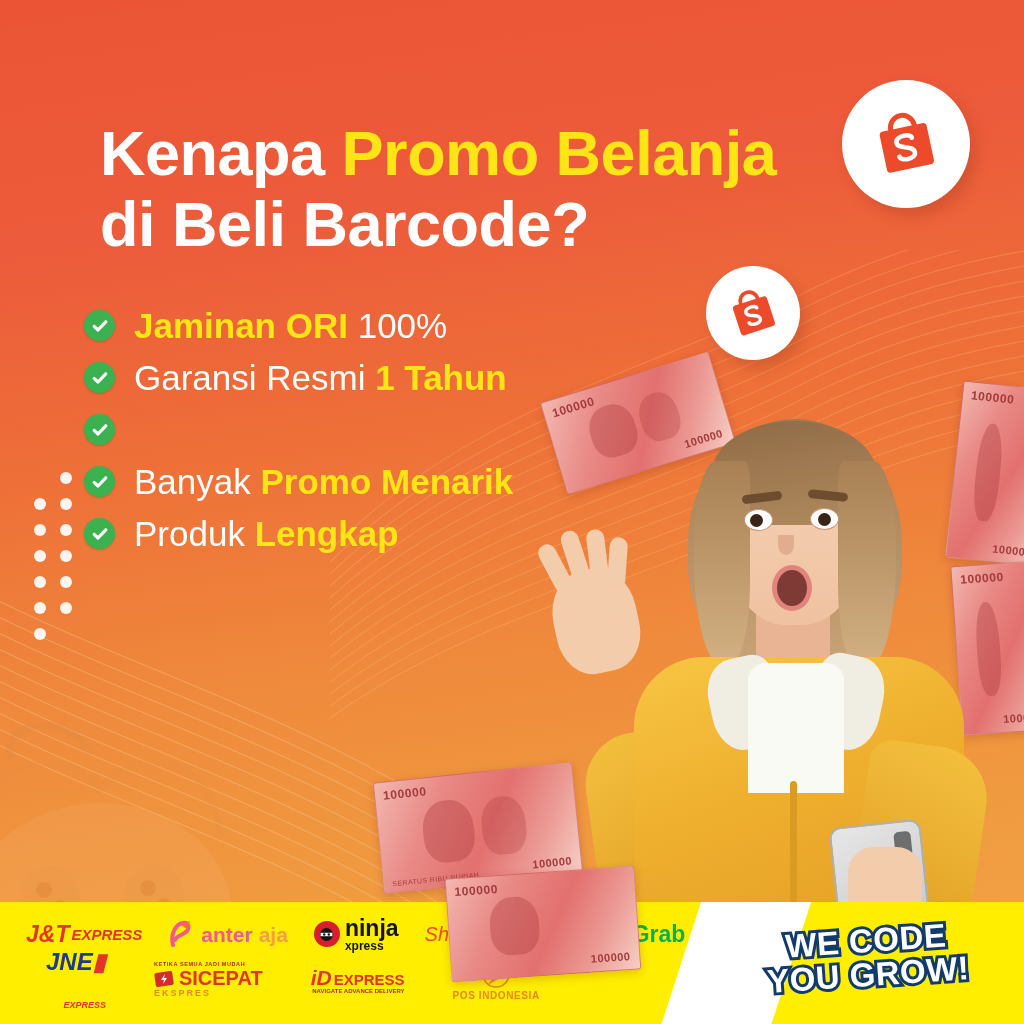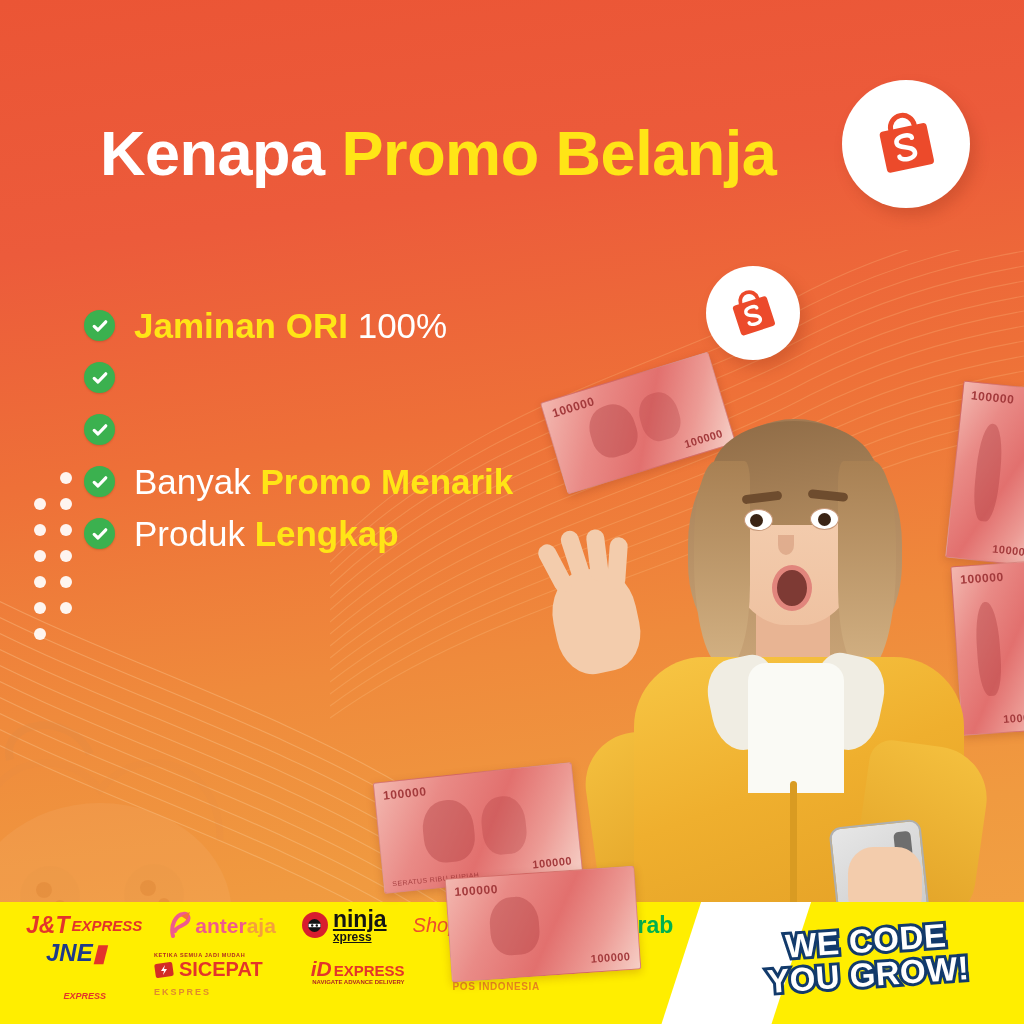--- a/index.html
+++ b/index.html
@@ -236,49 +236,49 @@
     background:#FFEE00;
     overflow:hidden;
   }
   .footer-split {
     position:absolute; left:680px; top:-20px;
     width:110px; height:170px;
     background:#FFFFFF;
     transform:skewX(-18deg);
   }
   .courier-grid {
-    position:absolute; left:22px; top:0;
+    position:absolute; left:22px; top:9px;
     width:690px;
   }
   .courier-row { display:flex; align-items:center; height:46px; }
   .courier-row.r1 { padding-left:4px; gap:26px; }
   .courier-row.r2 { padding-left:24px; gap:48px; }
   .courier {
     display:flex; align-items:center;
     font-weight:bold; line-height:1;
     white-space:nowrap;
   }
 
   .c-jnt   { color:#E3342B; font-size:23px; font-style:italic; }
   .c-jnt .sm { font-size:15px; margin-left:2px; }
-  .c-anteraja { font-size:21px; }
+  .c-anteraja { font-size:21px;gap:6px; }
   .c-anteraja .a1 { color:#F05A8C; }
   .c-anteraja .a2 { color:#F5A03C; }
-  .c-ninja { color:#141414; font-size:23px;text-decoration:underline; }
+  .c-ninja { color:#141414; font-size:23px; }
   .c-ninja .sm { font-size:12px; color:#141414; }
   .c-shopee { font-size:20px; }
   .c-shopee .s1 { color:#EE4D2D; font-weight:normal; font-style:italic;}
   .c-shopee .s2 { color:#EE4D2D; font-style:italic; }
   .c-grab { color:#00B14F; font-size:23px; }
   .c-jne { font-size:24px; font-style:italic; }
   .c-jne .j1 { color:#1E3A8A; }
   .c-jne .j2 { color:#E3342B; }
   .c-jne .sm { font-size:9px; color:#E3342B; }
   .c-sicepat { color:#E3342B; font-size:20px; }
-  .c-sicepat .sm { font-size:9px; color:#E08A2E; display:block; letter-spacing:2px;margin-top:8px; }
+  .c-sicepat .sm { font-size:9px; color:#E08A2E; display:block; letter-spacing:2px; }
   .c-idx { font-size:21px; }
   .c-idx .i1 { color:#E3342B; }
   .c-idx .i2 { color:#E3342B; }
   .c-idx .sm { font-size:6px; color:#B02A22; display:block; }
   .c-pos { color:#E8871E; font-size:13px; letter-spacing:.5px; }
 
   .badge-dot {
     width:26px; height:26px; border-radius:50%;
     display:flex; align-items:center; justify-content:center;
     margin-right:5px; flex:0 0 auto;
@@ -357,37 +357,39 @@
       <circle cx="224" cy="204" r="6" fill="#C9783A" opacity=".8"></circle>
       <path d="M146,212 L196,206 L168,250 Z" fill="#EE9430" opacity=".9"></path>
       <path d="M96,268 C130,300 196,300 228,268" stroke="#DD9050" stroke-width="7" fill="none"></path>
       <path d="M70,60 C60,20 130,10 150,54" stroke="#E08A45" stroke-width="8" fill="none"></path>
     </svg>
   </div>
 
 
   <h1 class="headline">
     <span>Kenapa </span><span class="hl-yellow">Promo Belanja</span><br>
+    <span>di Beli Barcode?</span>
   </h1>
 
   <ul class="benefits">
     <li class="benefit-row">
       <span class="check-icon">
         <svg width="18" height="18" viewBox="0 0 18 18">
             <path d="M3.2 9.4 L7 13 L14.8 4.8" stroke="#FFFFFF" stroke-width="3.2" fill="none" stroke-linecap="round" stroke-linejoin="round"></path>
           </svg>
       </span>
       <span class="benefit-text"><span class="em">Jaminan ORI</span><span class="pl"> 100%</span></span>
     </li>
     <li class="benefit-row">
       <span class="check-icon">
         <svg width="18" height="18" viewBox="0 0 18 18">
             <path d="M3.2 9.4 L7 13 L14.8 4.8" stroke="#FFFFFF" stroke-width="3.2" fill="none" stroke-linecap="round" stroke-linejoin="round"></path>
           </svg>
       </span>
+      <span class="benefit-text"><span class="pl">Garansi Resmi </span><span class="em">1 Tahun</span></span>
     </li>
     <li class="benefit-row">
       <span class="check-icon">
         <svg width="18" height="18" viewBox="0 0 18 18">
             <path d="M3.2 9.4 L7 13 L14.8 4.8" stroke="#FFFFFF" stroke-width="3.2" fill="none" stroke-linecap="round" stroke-linejoin="round"></path>
           </svg>
       </span>
     </li>
     <li class="benefit-row">
       <span class="check-icon">

